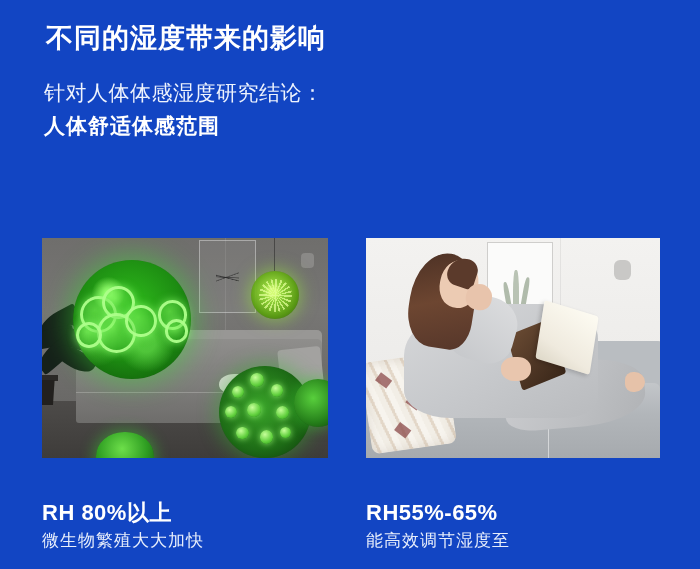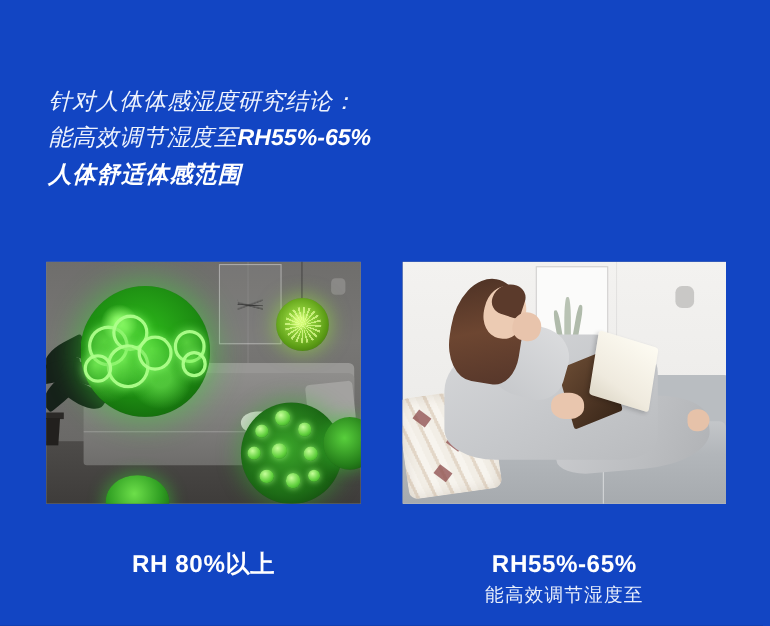--- a/index.html
+++ b/index.html
@@ -31,21 +31,20 @@
 
   
   .body-copy {
     position: absolute;
     left: 44px;
     top: 76px;
     color: #eef3fd;
     font-size: 21px;
     line-height: 33px;
     letter-spacing: 0.5px;
-    font-style: italic;
   }
   .body-copy .ln { white-space: nowrap; display: block; }
   .body-copy .strong { font-weight: bold; color: #ffffff; letter-spacing: 0px; }
   .body-copy .ln-bold { font-weight: bold; color: #ffffff; letter-spacing: 1px; }
 
   
   .photo {
     position: absolute;
     top: 238px;
     width: 286px;
@@ -298,21 +297,20 @@
   .r-book-r {
     position: absolute; left: 59%; top: 32%; width: 19%; height: 27%;
     background: linear-gradient(200deg,#fdfbf2 0%, #efeade 70%, #ded8c8 100%);
     border-radius: 3px; transform: rotate(9deg) skewY(8deg);
     box-shadow: -2px 2px 4px rgba(0,0,0,.18);
   }
 
   
   .cap {
     position: absolute;
-    text-align: center;
     color: #ffffff;
   }
   .cap.left  { left: 42px;  width: 286px; top: 500px; }
   .cap.right { left: 366px; width: 294px; top: 500px; }
   .cap .big {
     display: block;
     font-size: 22px;
     font-weight: bold;
     letter-spacing: 0.5px;
     line-height: 26px;
@@ -326,24 +324,24 @@
     letter-spacing: 1px;
     white-space: nowrap;
     margin-top: 2px;
   }
 </style>
 </head>
 <body>
 
 <div id="poster">
 
+  <div class="headline">不同的湿度带来的影响</div>
 
   <div class="body-copy">
     <span class="ln">针对人体体感湿度研究结论：</span>
-    <span class="ln"><span>能高效调节湿度至</span><span class="strong">RH55%-65%</span></span>
     <span class="ln ln-bold">人体舒适体感范围</span>
   </div>
 
   <div class="photo left">
     <div class="scene">
       <div class="l-wall"></div>
       <div class="l-wallsplit"></div>
       <div class="l-frame"></div>
       <div class="l-therm"></div>
       <div class="l-floor"></div>
@@ -424,20 +422,21 @@
       <div class="r-hair"></div>
       <div class="r-head"></div>
       <div class="r-hair-front"></div>
       <div class="r-hand-face"></div>
       <div class="r-foot"></div>
     </div>
   </div>
 
   <div class="cap left">
     <span class="big">RH 80%以上</span>
+    <span class="sub">微生物繁殖大大加快</span>
   </div>
 
   <div class="cap right">
     <span class="big">RH55%-65%</span>
     <span class="sub">能高效调节湿度至</span>
   </div>
 
 </div>
 
 </body></html>

